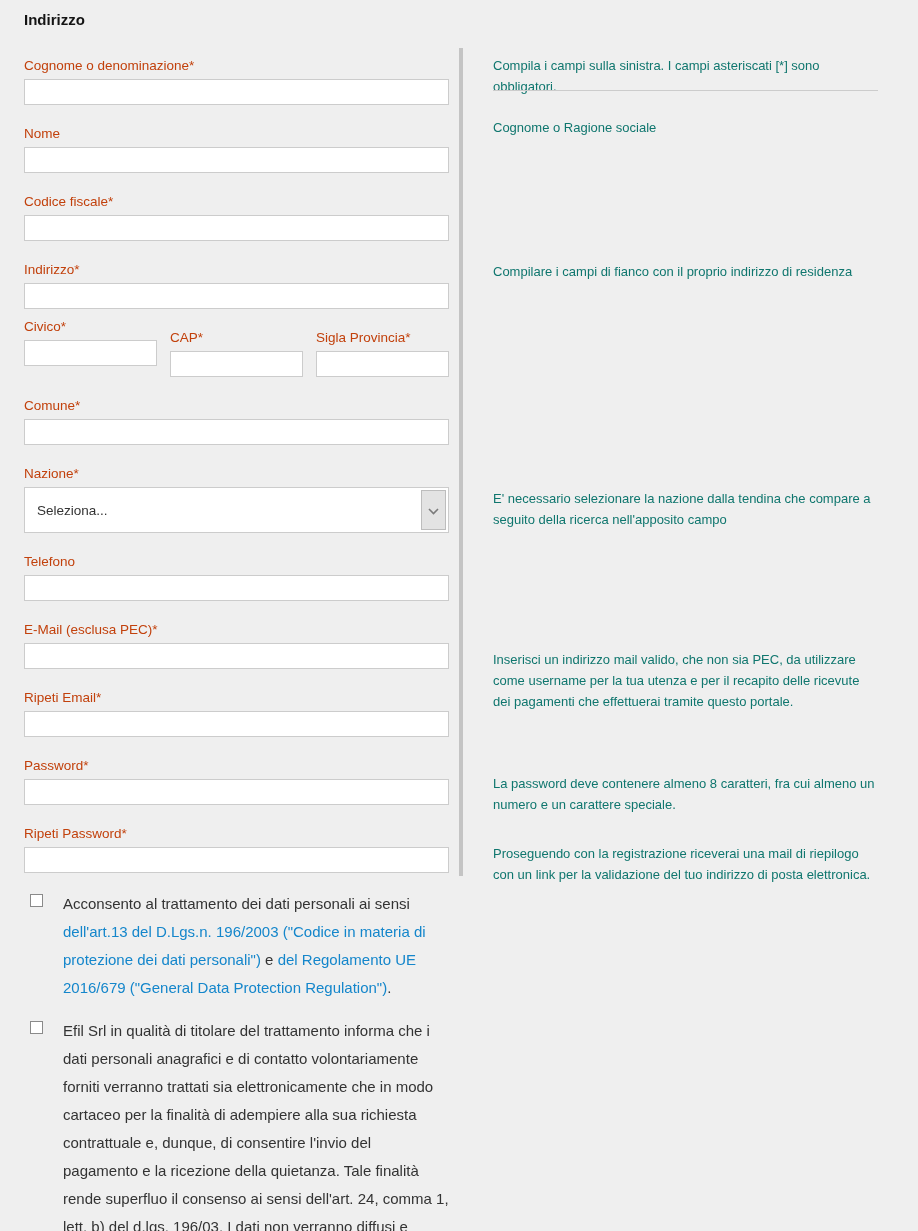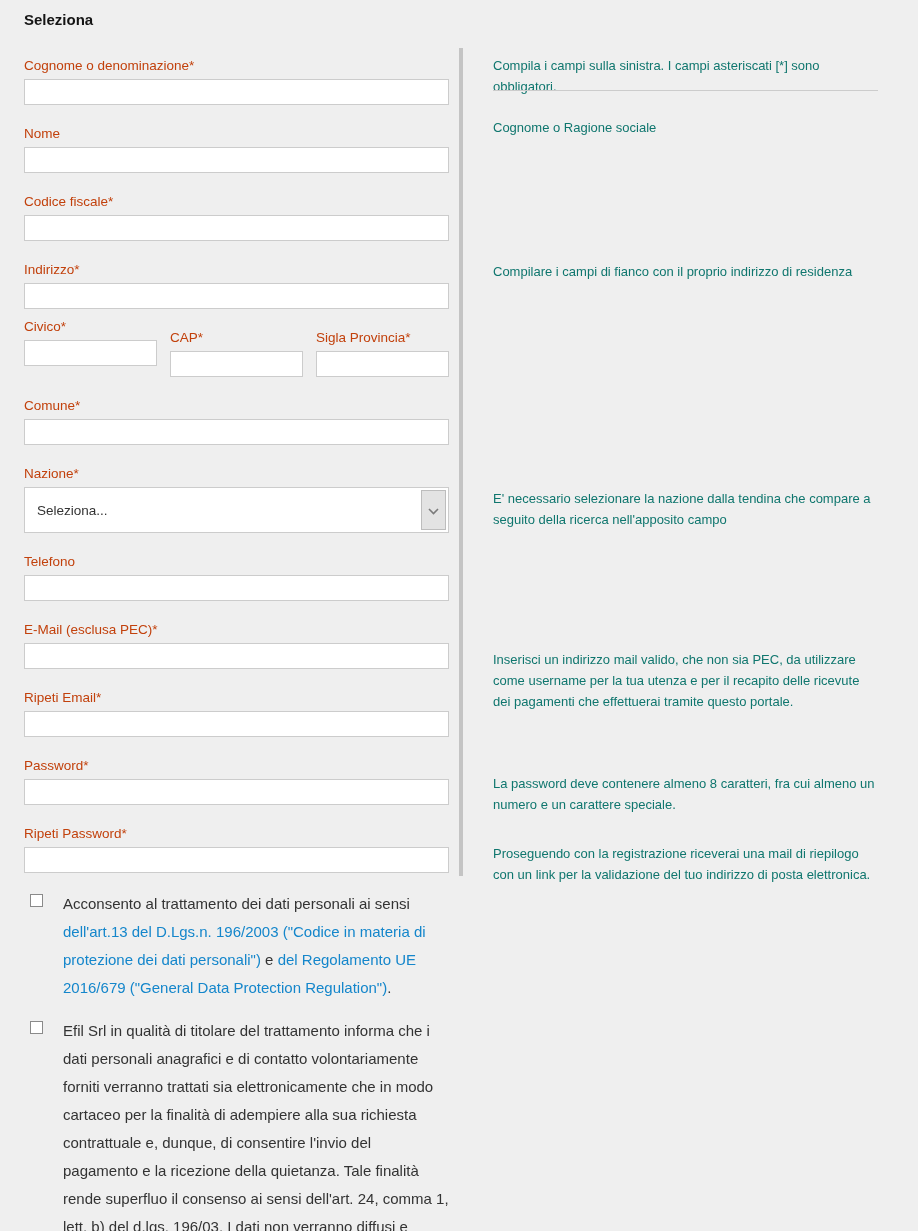--- a/index.html
+++ b/index.html
@@ -141,21 +141,21 @@
     border: none;
     border-top: 1px solid #ccc;
     margin: 0;
   }
 </style>
 </head>
 <body>
 
 <div class="page">
 
-  <h1 class="page-title">Seleziona</h1>
+  <h1 class="page-title">Indirizzo</h1>
 
   <div class="columns">
 
     <div class="left-col">
 
       <div class="form-group">
         <label>Cognome o denominazione*</label>
         <input class="text-input" type="text" value="" style="">
       </div>
 

